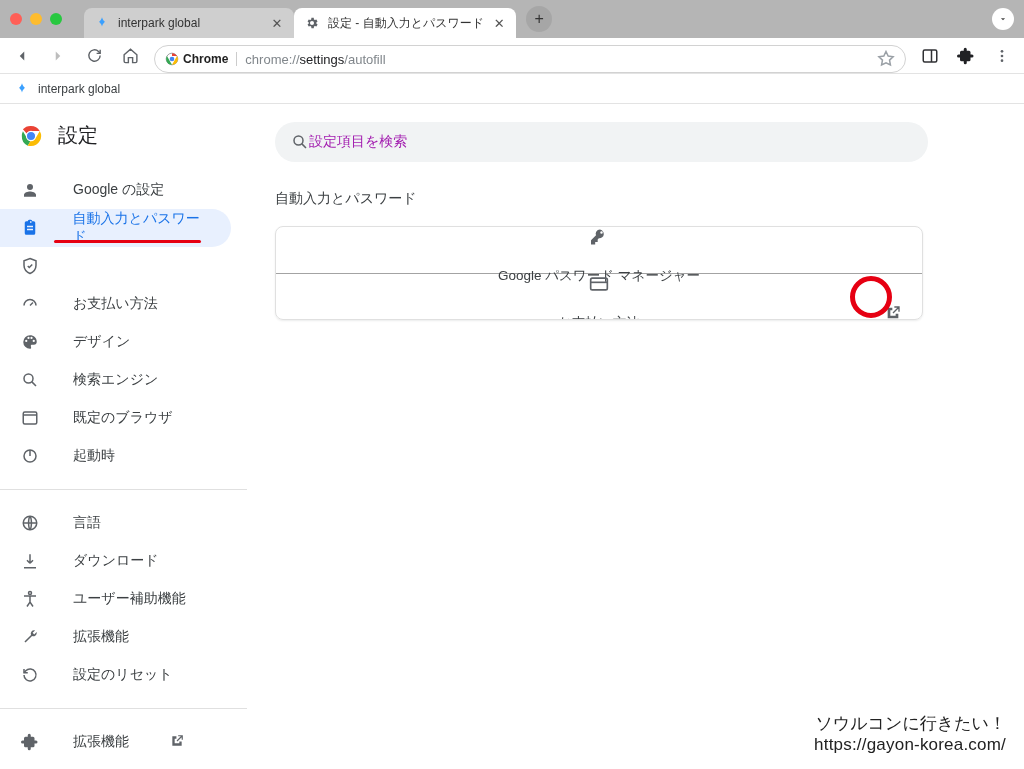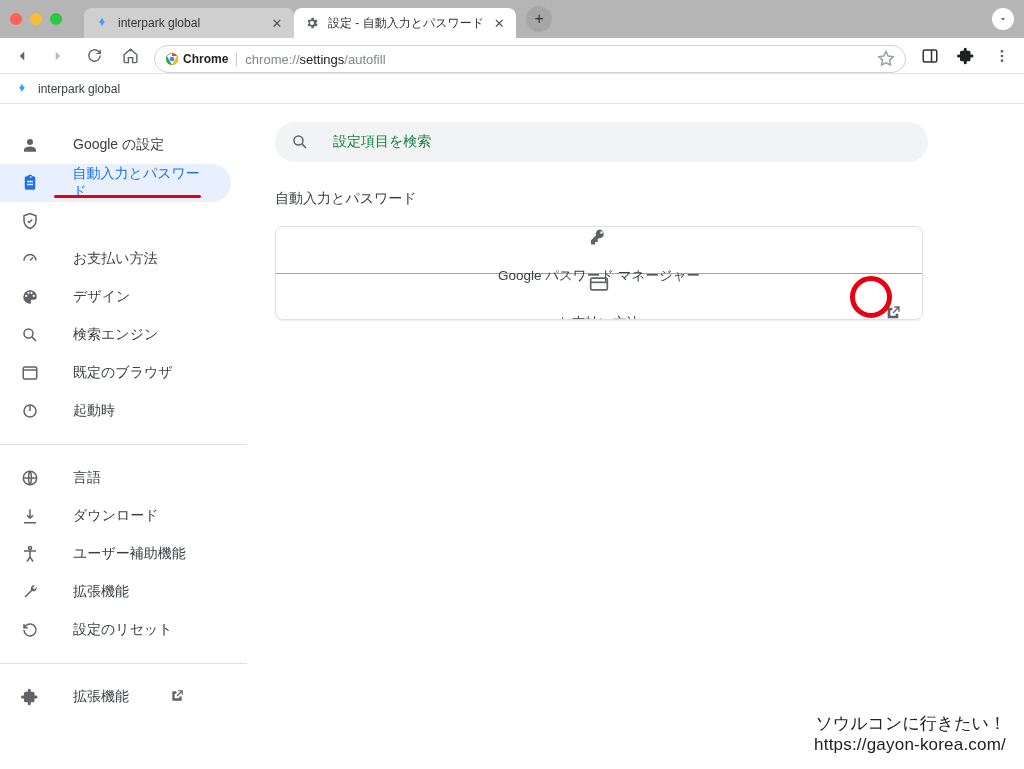--- a/index.html
+++ b/index.html
@@ -50,21 +50,21 @@
   .sb-item.active { background: #e8f0fe; color: #1a73e8; }
   .sb-item.active .icon { color: #1a73e8; }
   .sb-item.active .label { position: relative; }
   .underline-red { position: absolute; left: 54px; right: 30px; bottom: 4px; height: 3px; background: #e60012; border-radius: 2px; }
   .sb-divider { height: 1px; background: #e0e0e0; margin: 10px 0 10px 0; }
   .sb-item .launch { margin-left: 8px; width: 16px; height: 16px; color: #5f6368; }
 
   
   .main { flex: 1; padding: 18px 56px 0 28px; background: #fff; }
   .search-wrap { max-width: 653px; }
-  .search-box { height: 40px; background: #f1f3f4; border-radius: 20px; display: flex; align-items: center; padding: 0 16px; gap: 24px; color: #15803d; font-size: 14px; }
+  .search-box { height: 40px; background: #f1f3f4; border-radius: 20px; display: flex; align-items: center; padding: 0 16px; gap: 0; color: #a21caf; font-size: 14px; }
   .section-title { margin-top: 28px; font-size: 14px; color: #3c4043; }
   .card { margin-top: 18px; max-width: 648px; border: 1px solid #e0e0e0; border-radius: 8px; box-shadow: 0 1px 2px rgba(60,64,67,0.1); overflow: hidden; }
   .row { display: flex; align-items: center; height: 46px; padding: 0 20px; gap: 20px; font-size: 13.5px; color: #3c4043; cursor: pointer; flex-direction: column; }
   .row + .row { border-top: 1px solid #a3a3a3; }
   .row .ricon { width: 20px; height: 20px; color: #5f6368; display: inline-flex; align-items: center; justify-content: center; }
   .row .trail { margin-left: auto; color: #5f6368; width: 18px; height: 18px; display: inline-flex; align-items: center; justify-content: center; }
 
   
   .annot-circle { position: absolute; width: 42px; height: 42px; border: 5px solid #e60012; border-radius: 50%; pointer-events: none; }
 
@@ -181,20 +181,33 @@
   <span class="favicon">
     <svg width="14" height="14" viewBox="0 0 24 24">
         <path fill="#3aa0ff" d="M12 2c1 4 3 6 5 8-2 2-4 4-5 8-1-4-3-6-5-8 2-2 4-4 5-8z"></path>
       </svg>
   </span>
   <span>interpark global</span>
 </div>
 
 <div class="page">
   <div class="sidebar">
+    <div class="sb-header">
+      <span class="logo">
+        <svg width="22" height="22" viewBox="0 0 24 24">
+            <circle cx="12" cy="12" r="11" fill="#fff"></circle>
+            <path d="M12 1a11 11 0 0 1 9.53 5.5H12a5.5 5.5 0 0 0-4.76 2.75L3.2 4.7A10.96 10.96 0 0 1 12 1z" fill="#ea4335"></path>
+            <path d="M2 12a10.96 10.96 0 0 1 1.2-5.3l4.04 7a5.5 5.5 0 0 0 4.76 2.8l-3.5 6.05A11 11 0 0 1 2 12z" fill="#34a853"></path>
+            <path d="M12 23a11 11 0 0 0 9.53-16.5l-4.04 7A5.5 5.5 0 0 1 12 16.5l-3.5 6.05c1.1.3 2.28.45 3.5.45z" fill="#fbbc05"></path>
+            <circle cx="12" cy="12" r="5" fill="#4285f4"></circle>
+            <circle cx="12" cy="12" r="5" fill="none" stroke="#fff" stroke-width="1.2"></circle>
+          </svg>
+      </span>
+      <span class="title">設定</span>
+    </div>
     <ul class="sb-list">
       <li class="sb-item">
         <span class="icon">
             <svg width="18" height="18" viewBox="0 0 24 24" fill="#5f6368">
               <path d="M12 12a4 4 0 1 0-4-4 4 4 0 0 0 4 4zm0 2c-3 0-8 1.5-8 4.5V21h16v-2.5c0-3-5-4.5-8-4.5z"></path>
             </svg>
           </span>
         <span class="label">Google の設定</span>
       </li>
       <li class="sb-item active" style="position:relative;">

